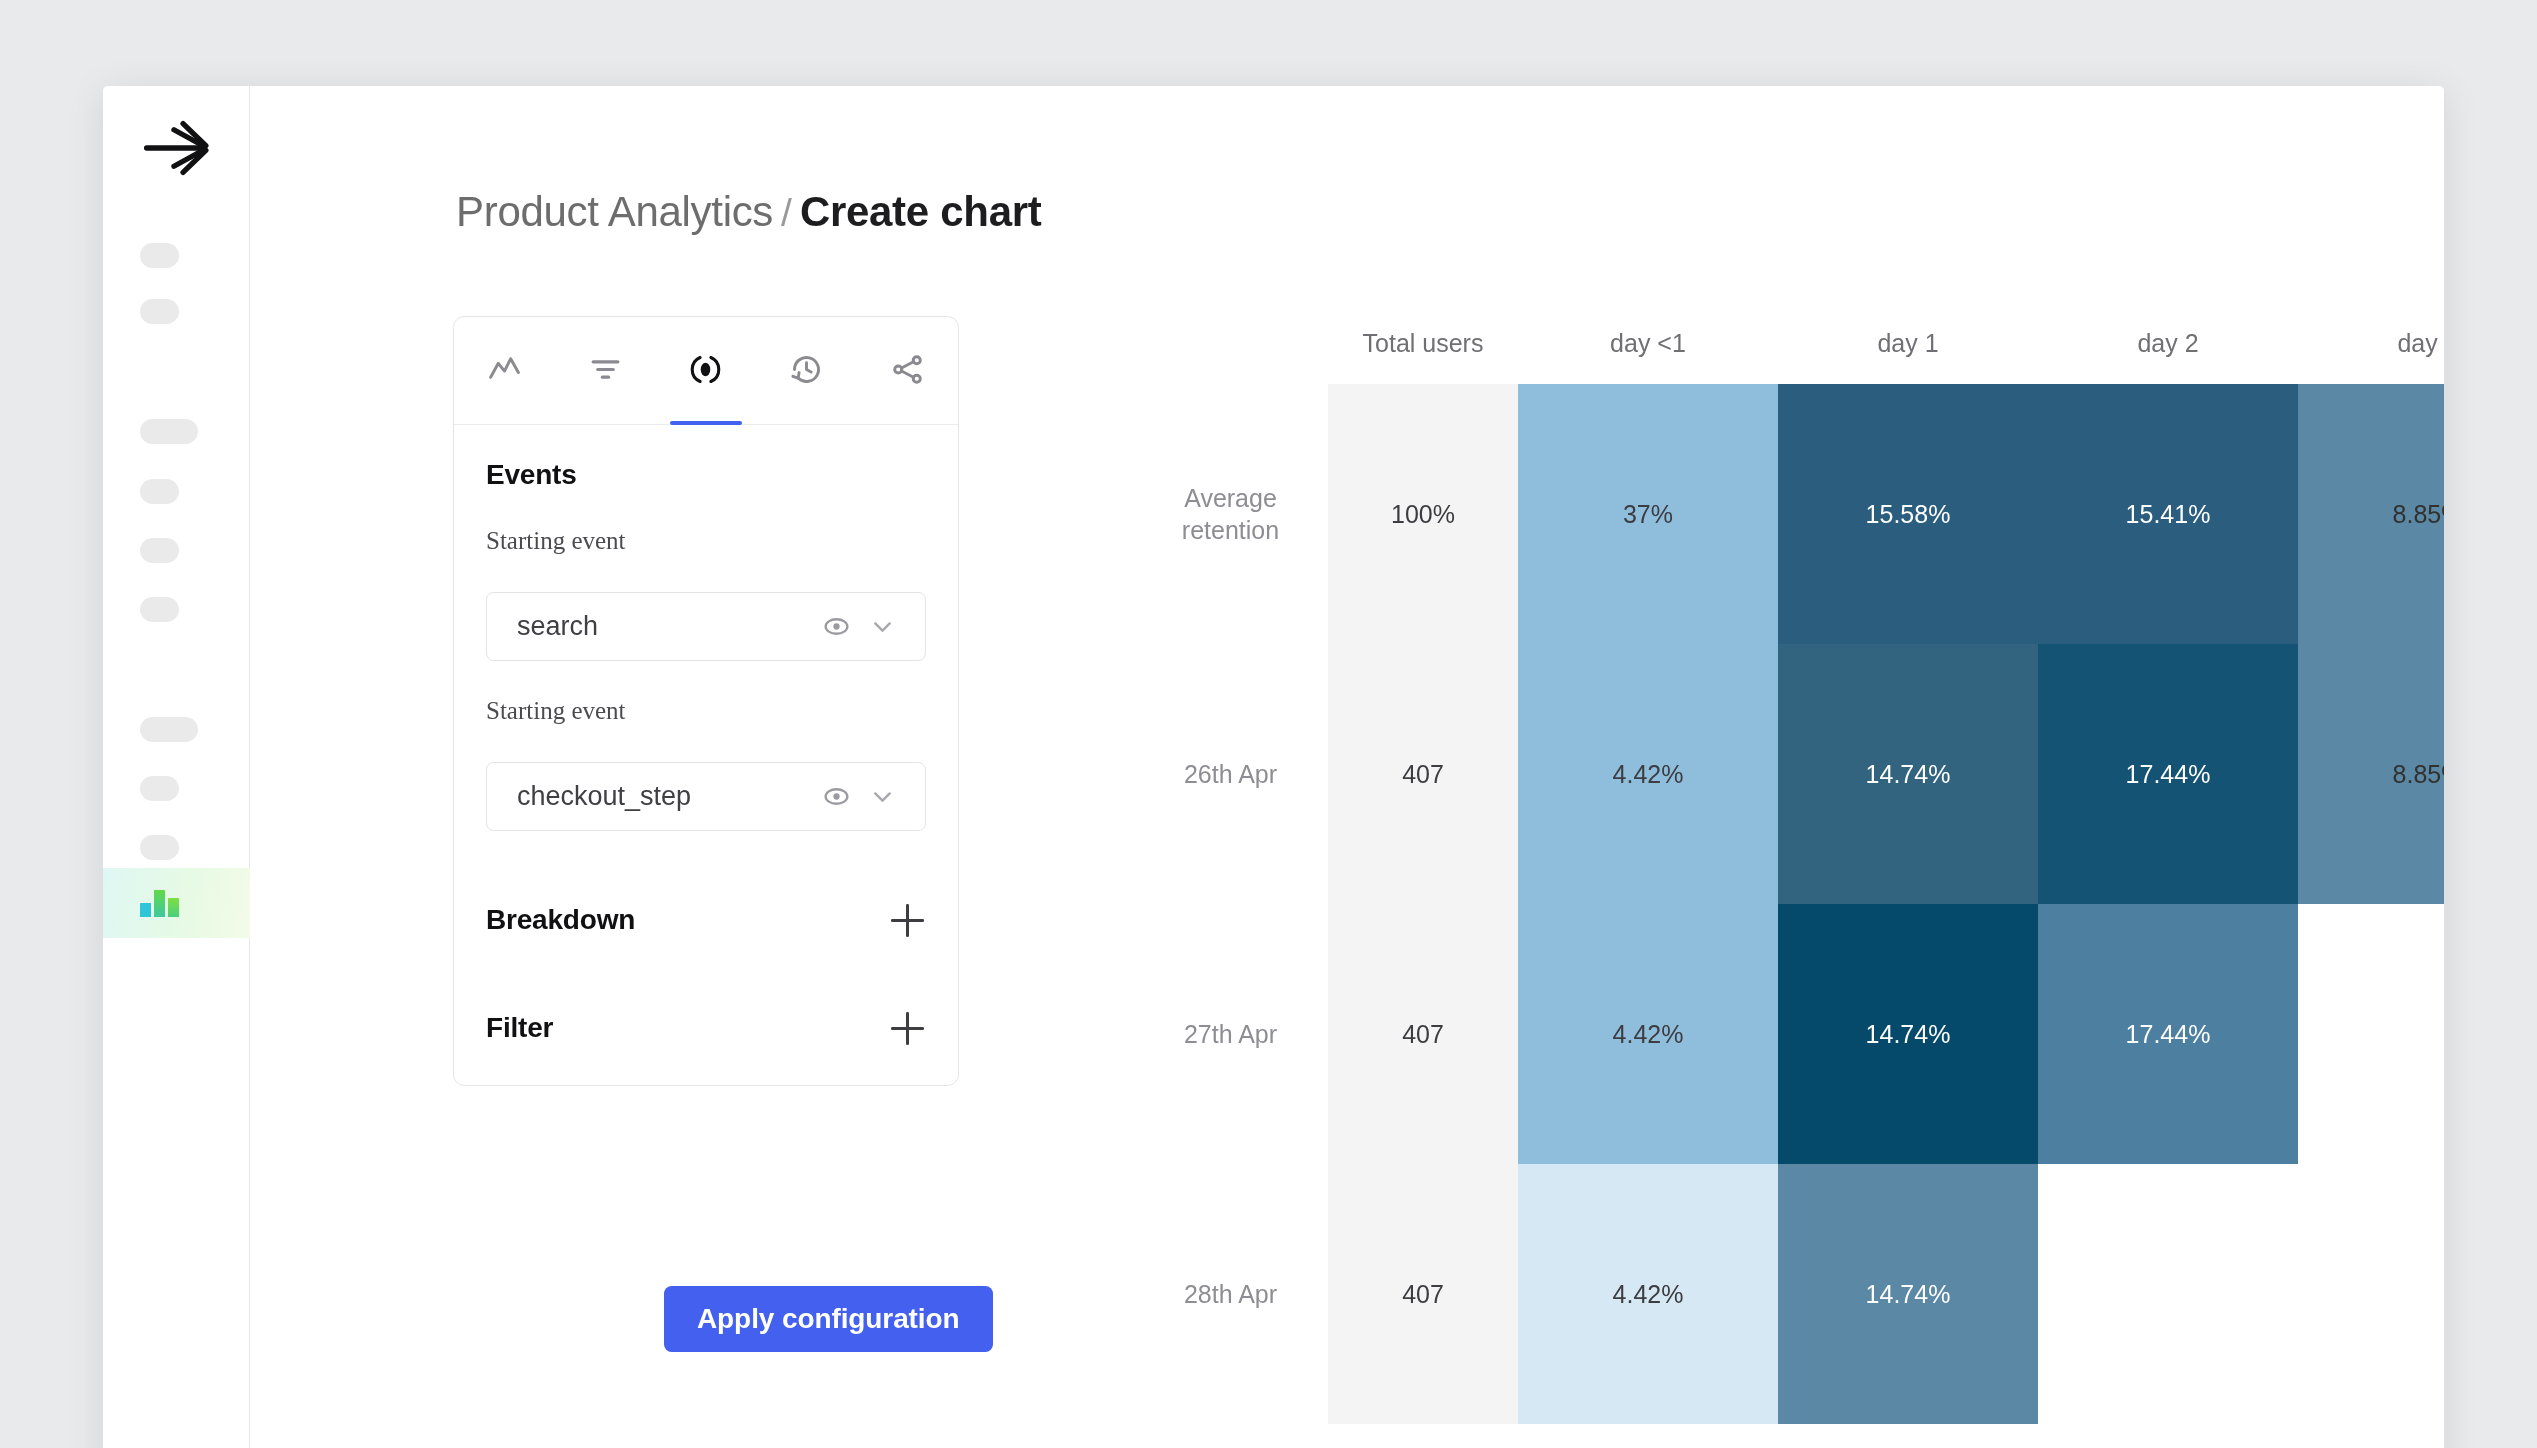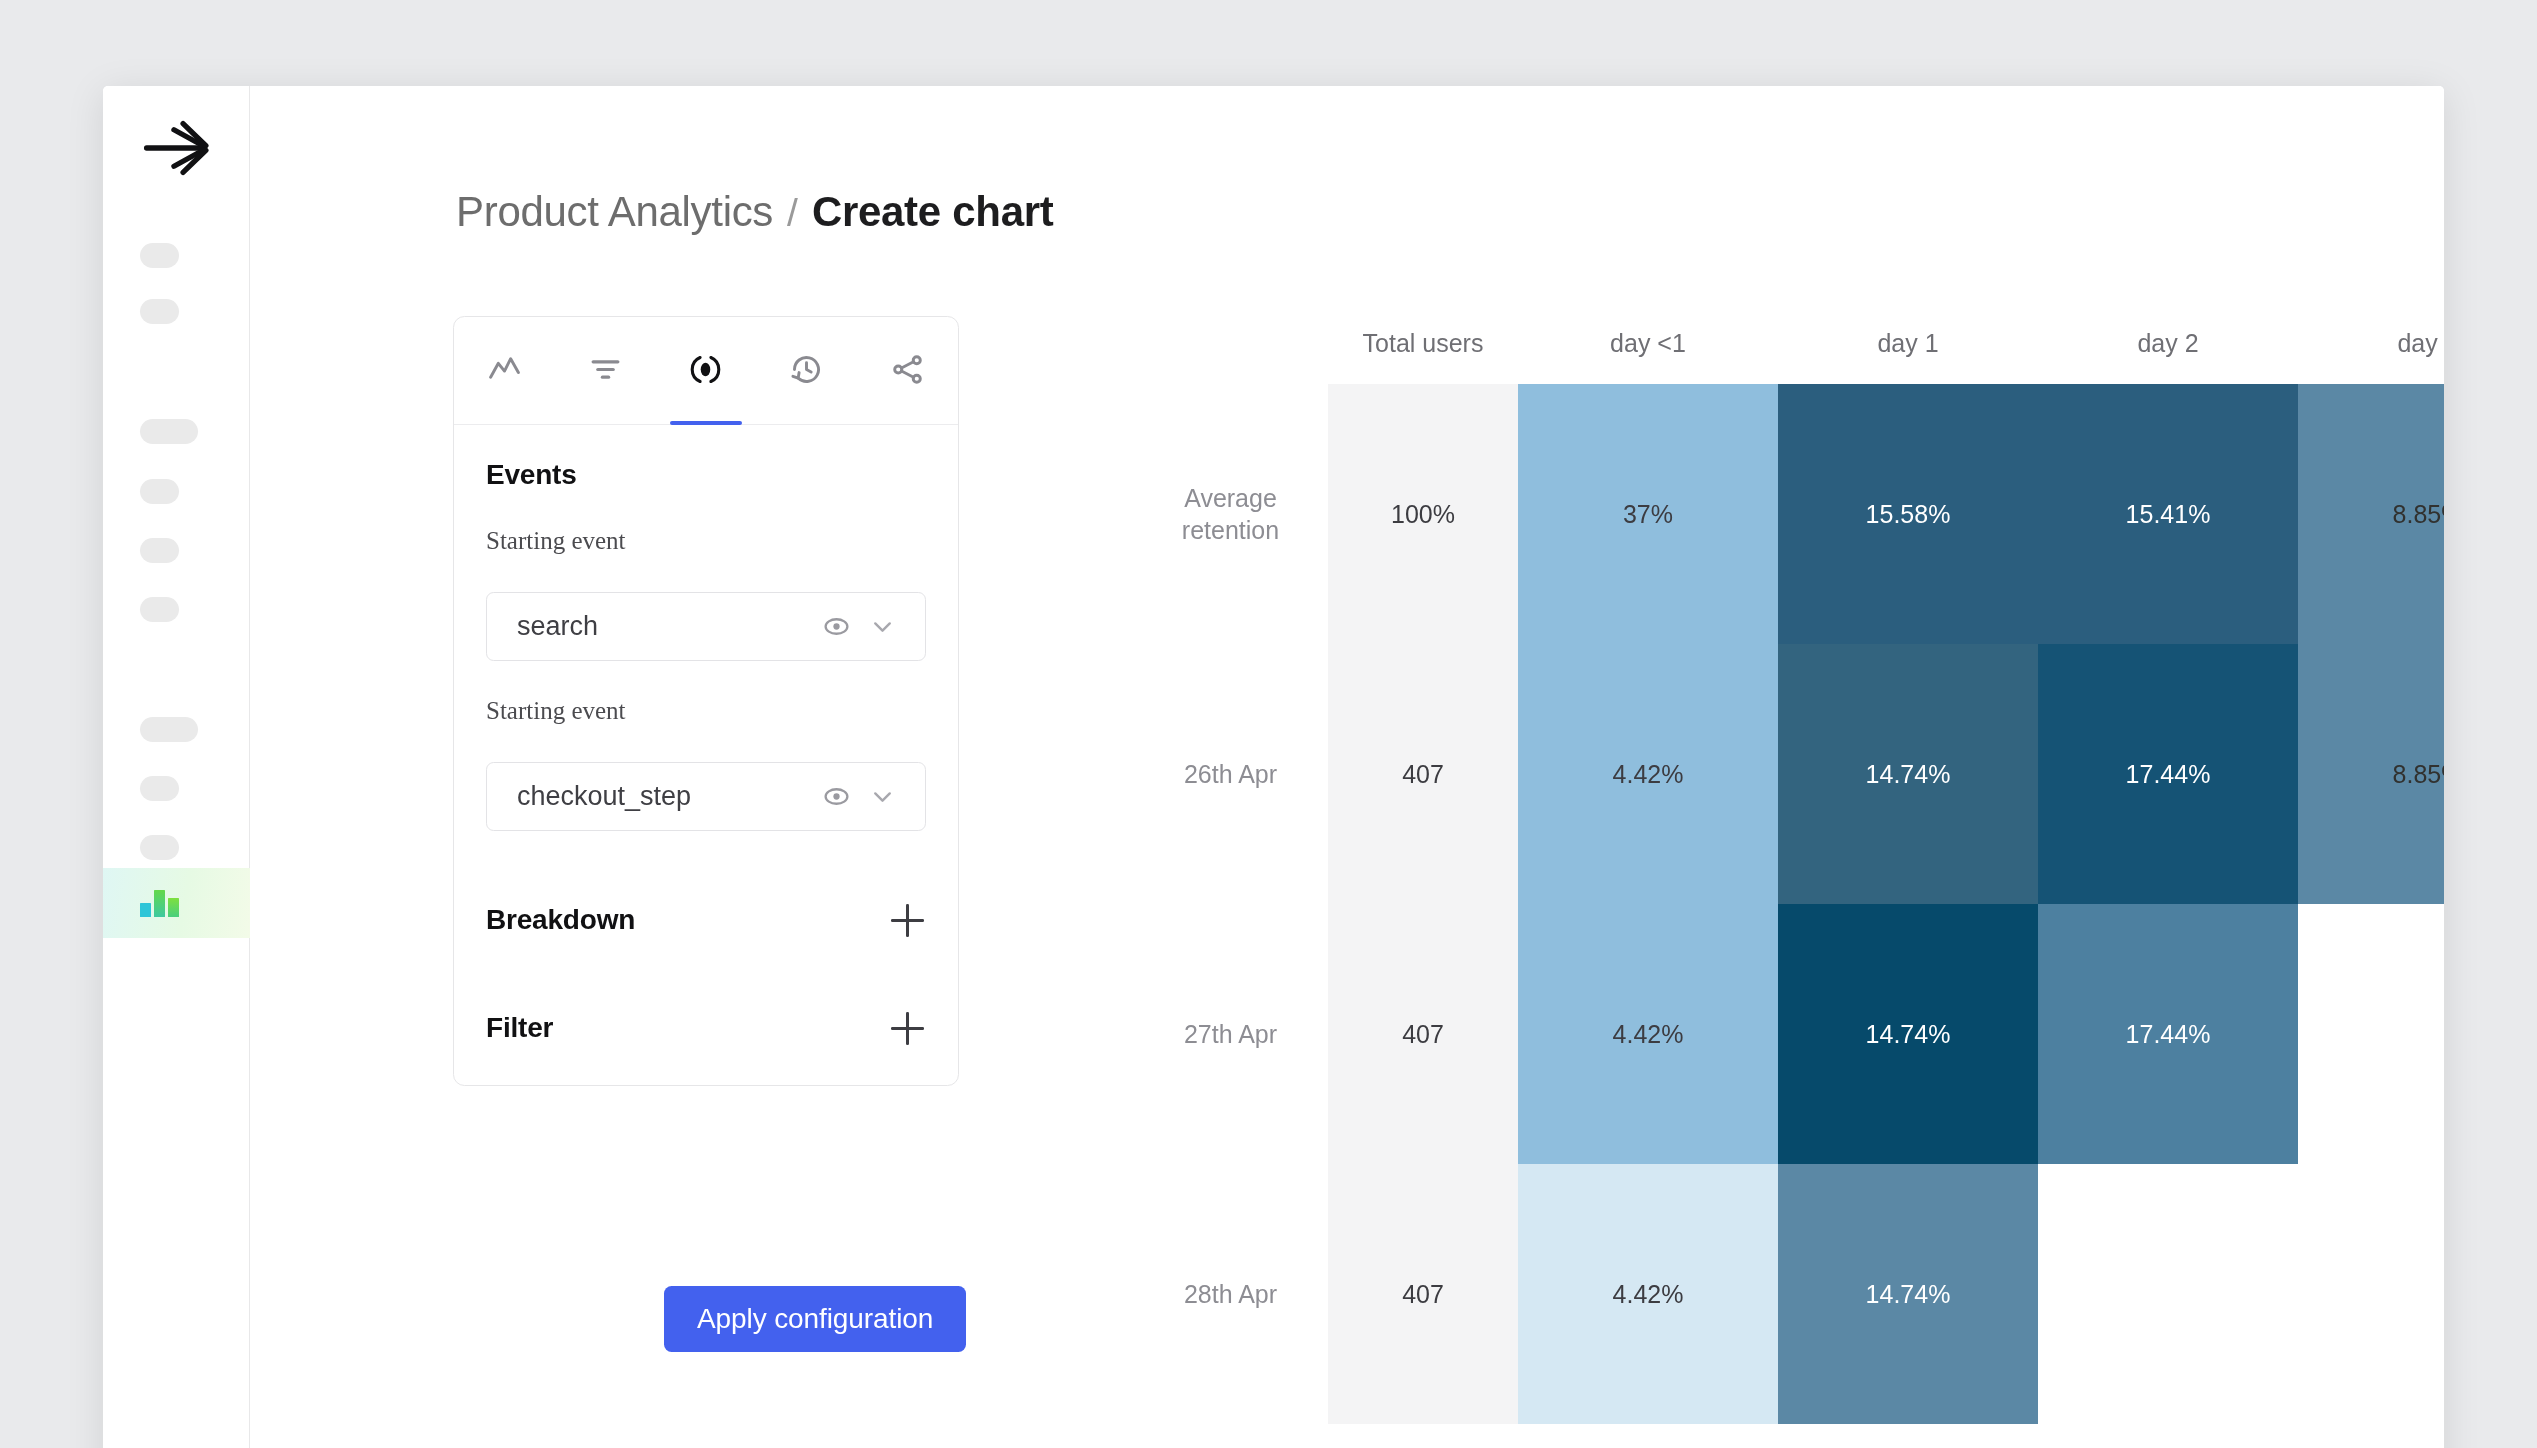--- a/index.html
+++ b/index.html
@@ -65,21 +65,21 @@
     flex: 1 1 auto;
     position: relative;
     background: #ffffff;
     overflow: hidden;
   }
 
   
   #breadcrumb {
     position: absolute;
     left: 206px; top: 102px;
-    display: flex; align-items: baseline; gap: 14px;
+    display: flex; align-items: baseline; gap: 8px;
     white-space: nowrap;
   }
   #breadcrumb .crumb-parent {
     font-size: 42px; color: #6d6d6d; font-weight: 400; letter-spacing: -0.3px;
   }
   #breadcrumb .crumb-sep { font-size: 39px; color: #9a9a9a; font-weight: 300; }
   #breadcrumb .crumb-current {
     font-size: 42px; color: #1d1d1f; font-weight: 700; letter-spacing: -0.3px;
   }
 
@@ -164,21 +164,21 @@
   
   #apply-button {
     position: absolute;
     left: 414px; top: 1200px;
     padding: 0 33px;
     height: 66px;
     background: #4361ee;
     color: #ffffff;
     border: none; border-radius: 7.6px;
     font-family: "Liberation Sans", sans-serif;
-    font-size: 28px; font-weight: 400; letter-spacing: -0.1px;
+    font-size: 28px; font-weight: 700; letter-spacing: -0.1px;
     cursor: pointer;
   }
 
   
   #heatmap {
     position: absolute;
     left: 888px; top: 216px;
     width: 1415px;
   }
   #hm-header {

